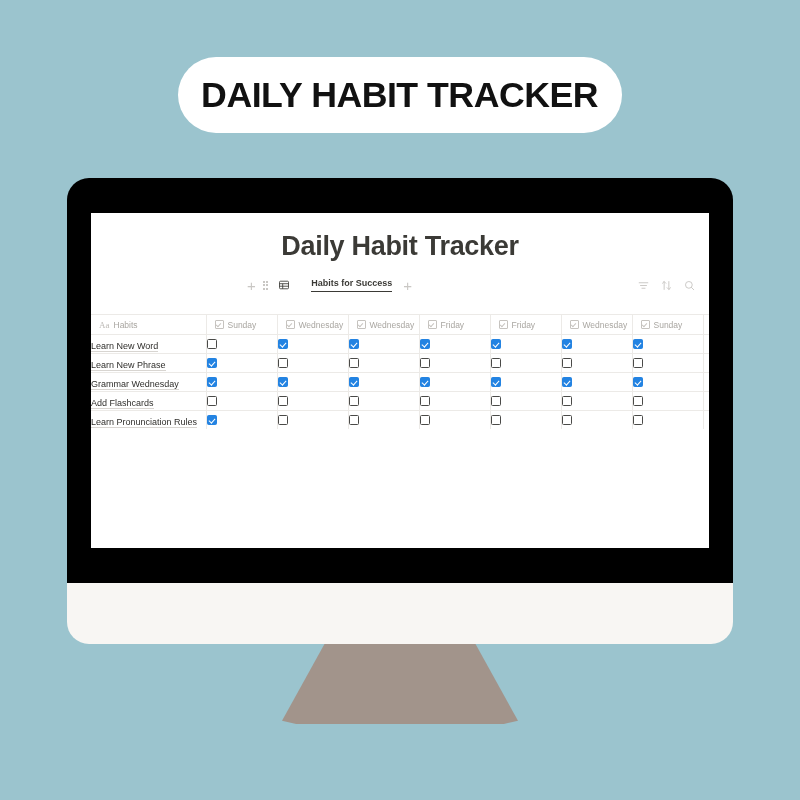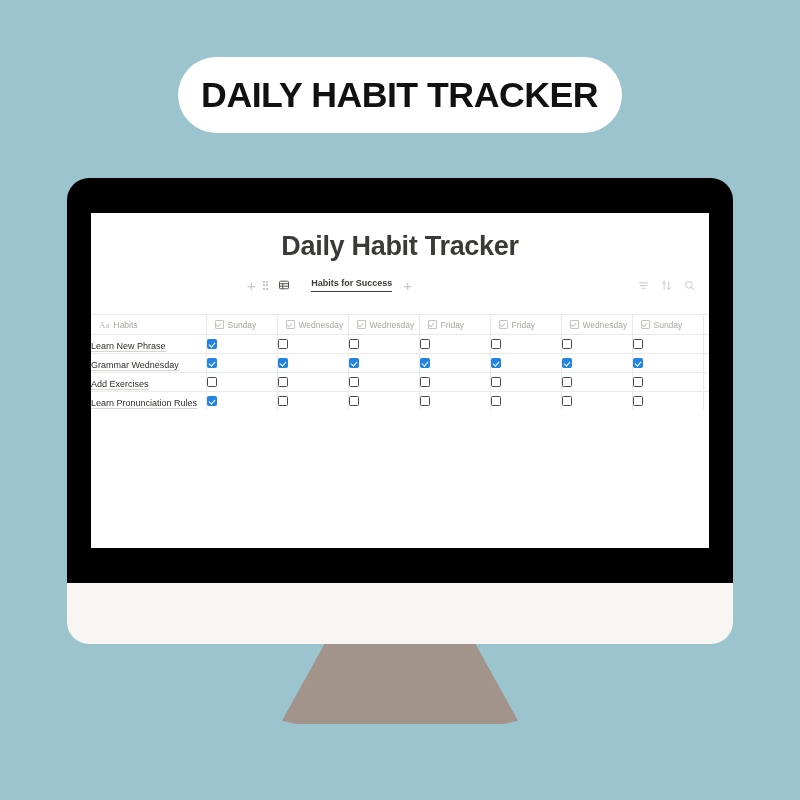--- a/index.html
+++ b/index.html
@@ -377,20 +377,31 @@
                 <span>Sunday</span>
               </div>
             </th>
             <th>
                 <div class="th-inner"></div>
               </th>
           </tr>
         </thead>
         <tbody id="habit-table-body">
             <tr>
+              <td class="habit-name"><span class="habit-label">Learn New Word</span></td>
+              <td class="cell-check"><span class="cbox"></span></td>
+              <td class="cell-check"><span class="cbox on"></span></td>
+              <td class="cell-check"><span class="cbox on"></span></td>
+              <td class="cell-check"><span class="cbox on"></span></td>
+              <td class="cell-check"><span class="cbox on"></span></td>
+              <td class="cell-check"><span class="cbox on"></span></td>
+              <td class="cell-check"><span class="cbox on"></span></td>
+              <td></td>
+            </tr>
+            <tr>
               <td class="habit-name"><span class="habit-label">Learn New Phrase</span></td>
               <td class="cell-check"><span class="cbox on"></span></td>
               <td class="cell-check"><span class="cbox"></span></td>
               <td class="cell-check"><span class="cbox"></span></td>
               <td class="cell-check"><span class="cbox"></span></td>
               <td class="cell-check"><span class="cbox"></span></td>
               <td class="cell-check"><span class="cbox"></span></td>
               <td class="cell-check"><span class="cbox"></span></td>
               <td></td>
             </tr>
@@ -399,21 +410,21 @@
               <td class="cell-check"><span class="cbox on"></span></td>
               <td class="cell-check"><span class="cbox on"></span></td>
               <td class="cell-check"><span class="cbox on"></span></td>
               <td class="cell-check"><span class="cbox on"></span></td>
               <td class="cell-check"><span class="cbox on"></span></td>
               <td class="cell-check"><span class="cbox on"></span></td>
               <td class="cell-check"><span class="cbox on"></span></td>
               <td></td>
             </tr>
             <tr>
-              <td class="habit-name"><span class="habit-label">Add Exercises</span></td>
+              <td class="habit-name"><span class="habit-label">Add Flashcards</span></td>
               <td class="cell-check"><span class="cbox"></span></td>
               <td class="cell-check"><span class="cbox"></span></td>
               <td class="cell-check"><span class="cbox"></span></td>
               <td class="cell-check"><span class="cbox"></span></td>
               <td class="cell-check"><span class="cbox"></span></td>
               <td class="cell-check"><span class="cbox"></span></td>
               <td class="cell-check"><span class="cbox"></span></td>
               <td></td>
             </tr>
             <tr>

